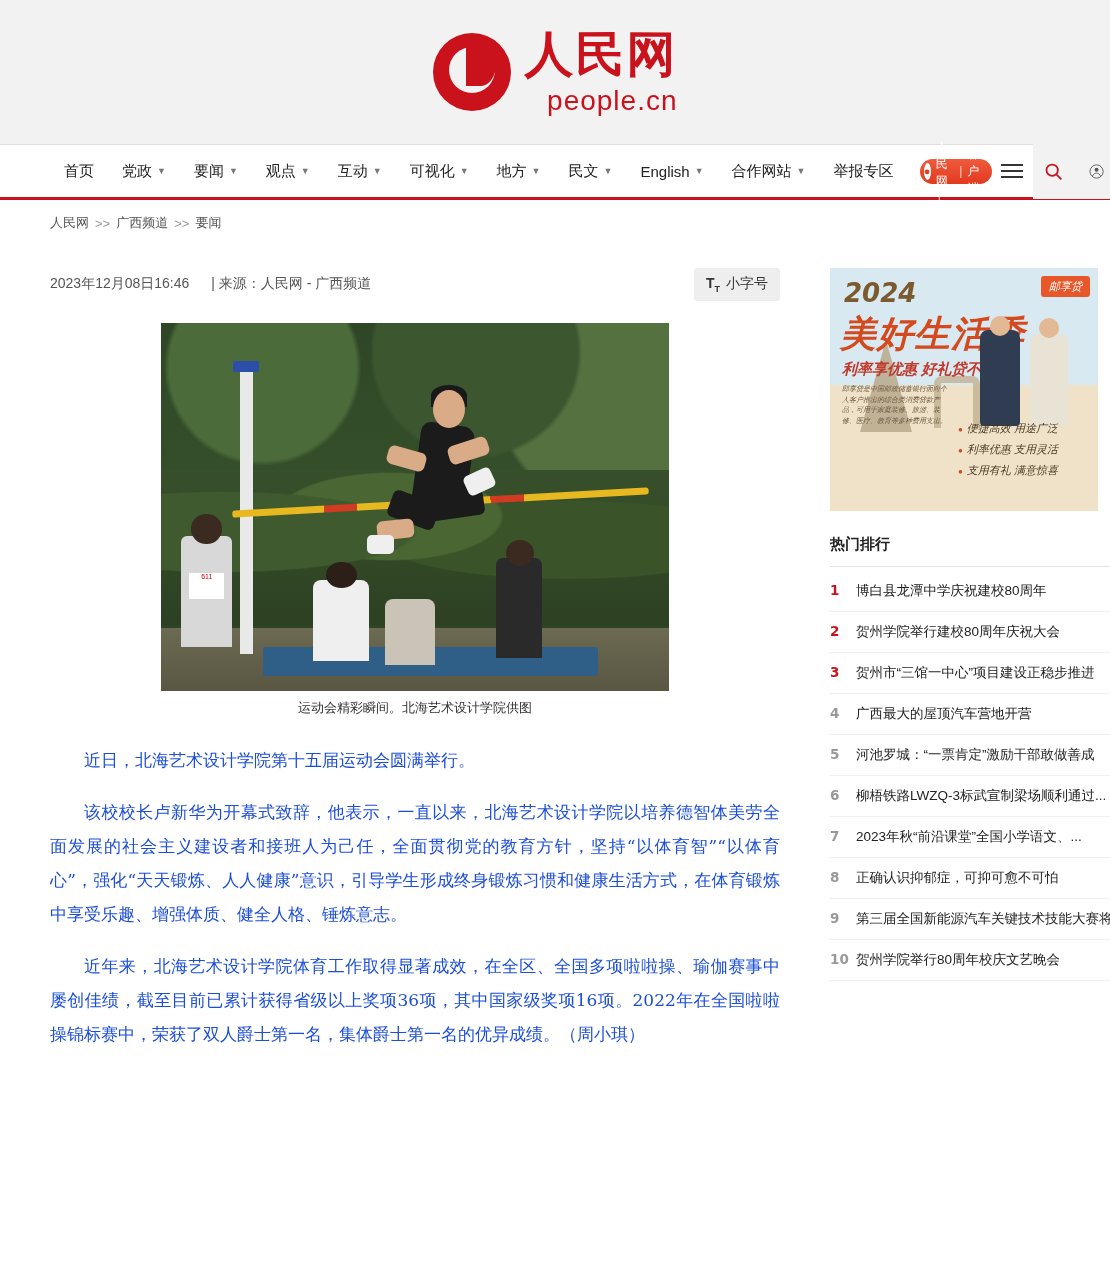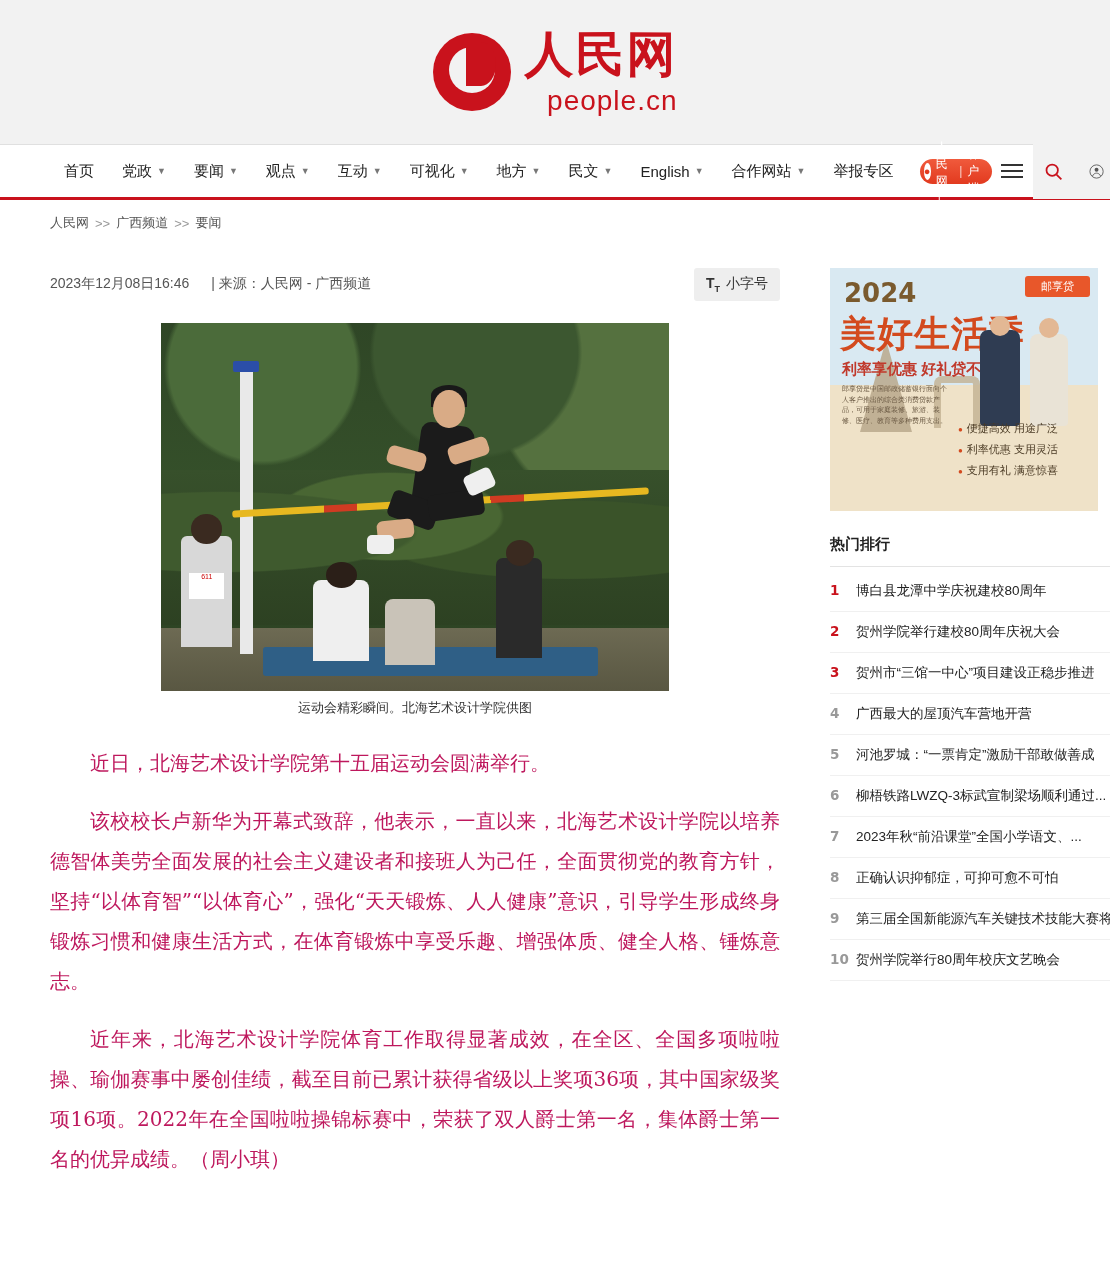--- a/index.html
+++ b/index.html
@@ -205,44 +205,45 @@
   .photo .bib { position: absolute; left: 5.5%; bottom: 25%; width: 7%; height: 7%;
       background: #fff; color: #c00; font-size: 7px; text-align: center; }
 
   .fig-cap {
     margin-top: 8px; font-size: 13px; color: #333;
     font-family: "DejaVu Serif", "Liberation Serif", serif;
   }
 
   .article { margin-top: 26px; }
   .article p {
-    font-size: 20px; line-height: 2.0; margin: 0 0 18px 0;
-    text-indent: 2em; color: #be185d;
+    font-size: 17px; line-height: 2.0; margin: 0 0 18px 0;
+    text-indent: 2em; color: #1d4ed8;
     font-family: "DejaVu Serif", "Liberation Serif", serif;
     text-align: justify;
   }
 
   
   .ad {
     width: 268px; height: 243px; position: relative; overflow: hidden;
     background: linear-gradient(#cfe3ef, #e8ddc6);
+    font-style: italic;
   }
   .ad .ad-sky { position: absolute; inset: 0; background: linear-gradient(#d9e9f2 0 48%, #efe2c8 48% 100%); }
   .ad .ad-tower {
     position: absolute; left: 30px; top: 72px; width: 0; height: 0;
     border-left: 26px solid transparent; border-right: 26px solid transparent;
     border-bottom: 92px solid #b9a88c; opacity: .85;
   }
   .ad .ad-arc {
     position: absolute; left: 104px; top: 108px; width: 46px; height: 52px;
     border: 7px solid #c3b293; border-bottom: none; border-radius: 8px 8px 0 0; opacity: .8;
   }
   .ad .tag {
     position: absolute; right: 8px; top: 8px; background: #e8572a; color: #fff;
-    font-size: 11px; padding: 3px 16px; border-radius: 3px;
+    font-size: 11px; padding: 3px 8px; border-radius: 3px;
   }
   .ad .y2024 {
     position: absolute; left: 14px; top: 10px; font-size: 26px; font-weight: bold;
     color: #7a5a2e; font-family: "DejaVu Sans", sans-serif;
   }
   .ad .big {
     position: absolute; left: 10px; top: 42px; font-size: 36px; font-weight: bold;
     color: #d34a1e; letter-spacing: 1px;
   }
   .ad .sub {

